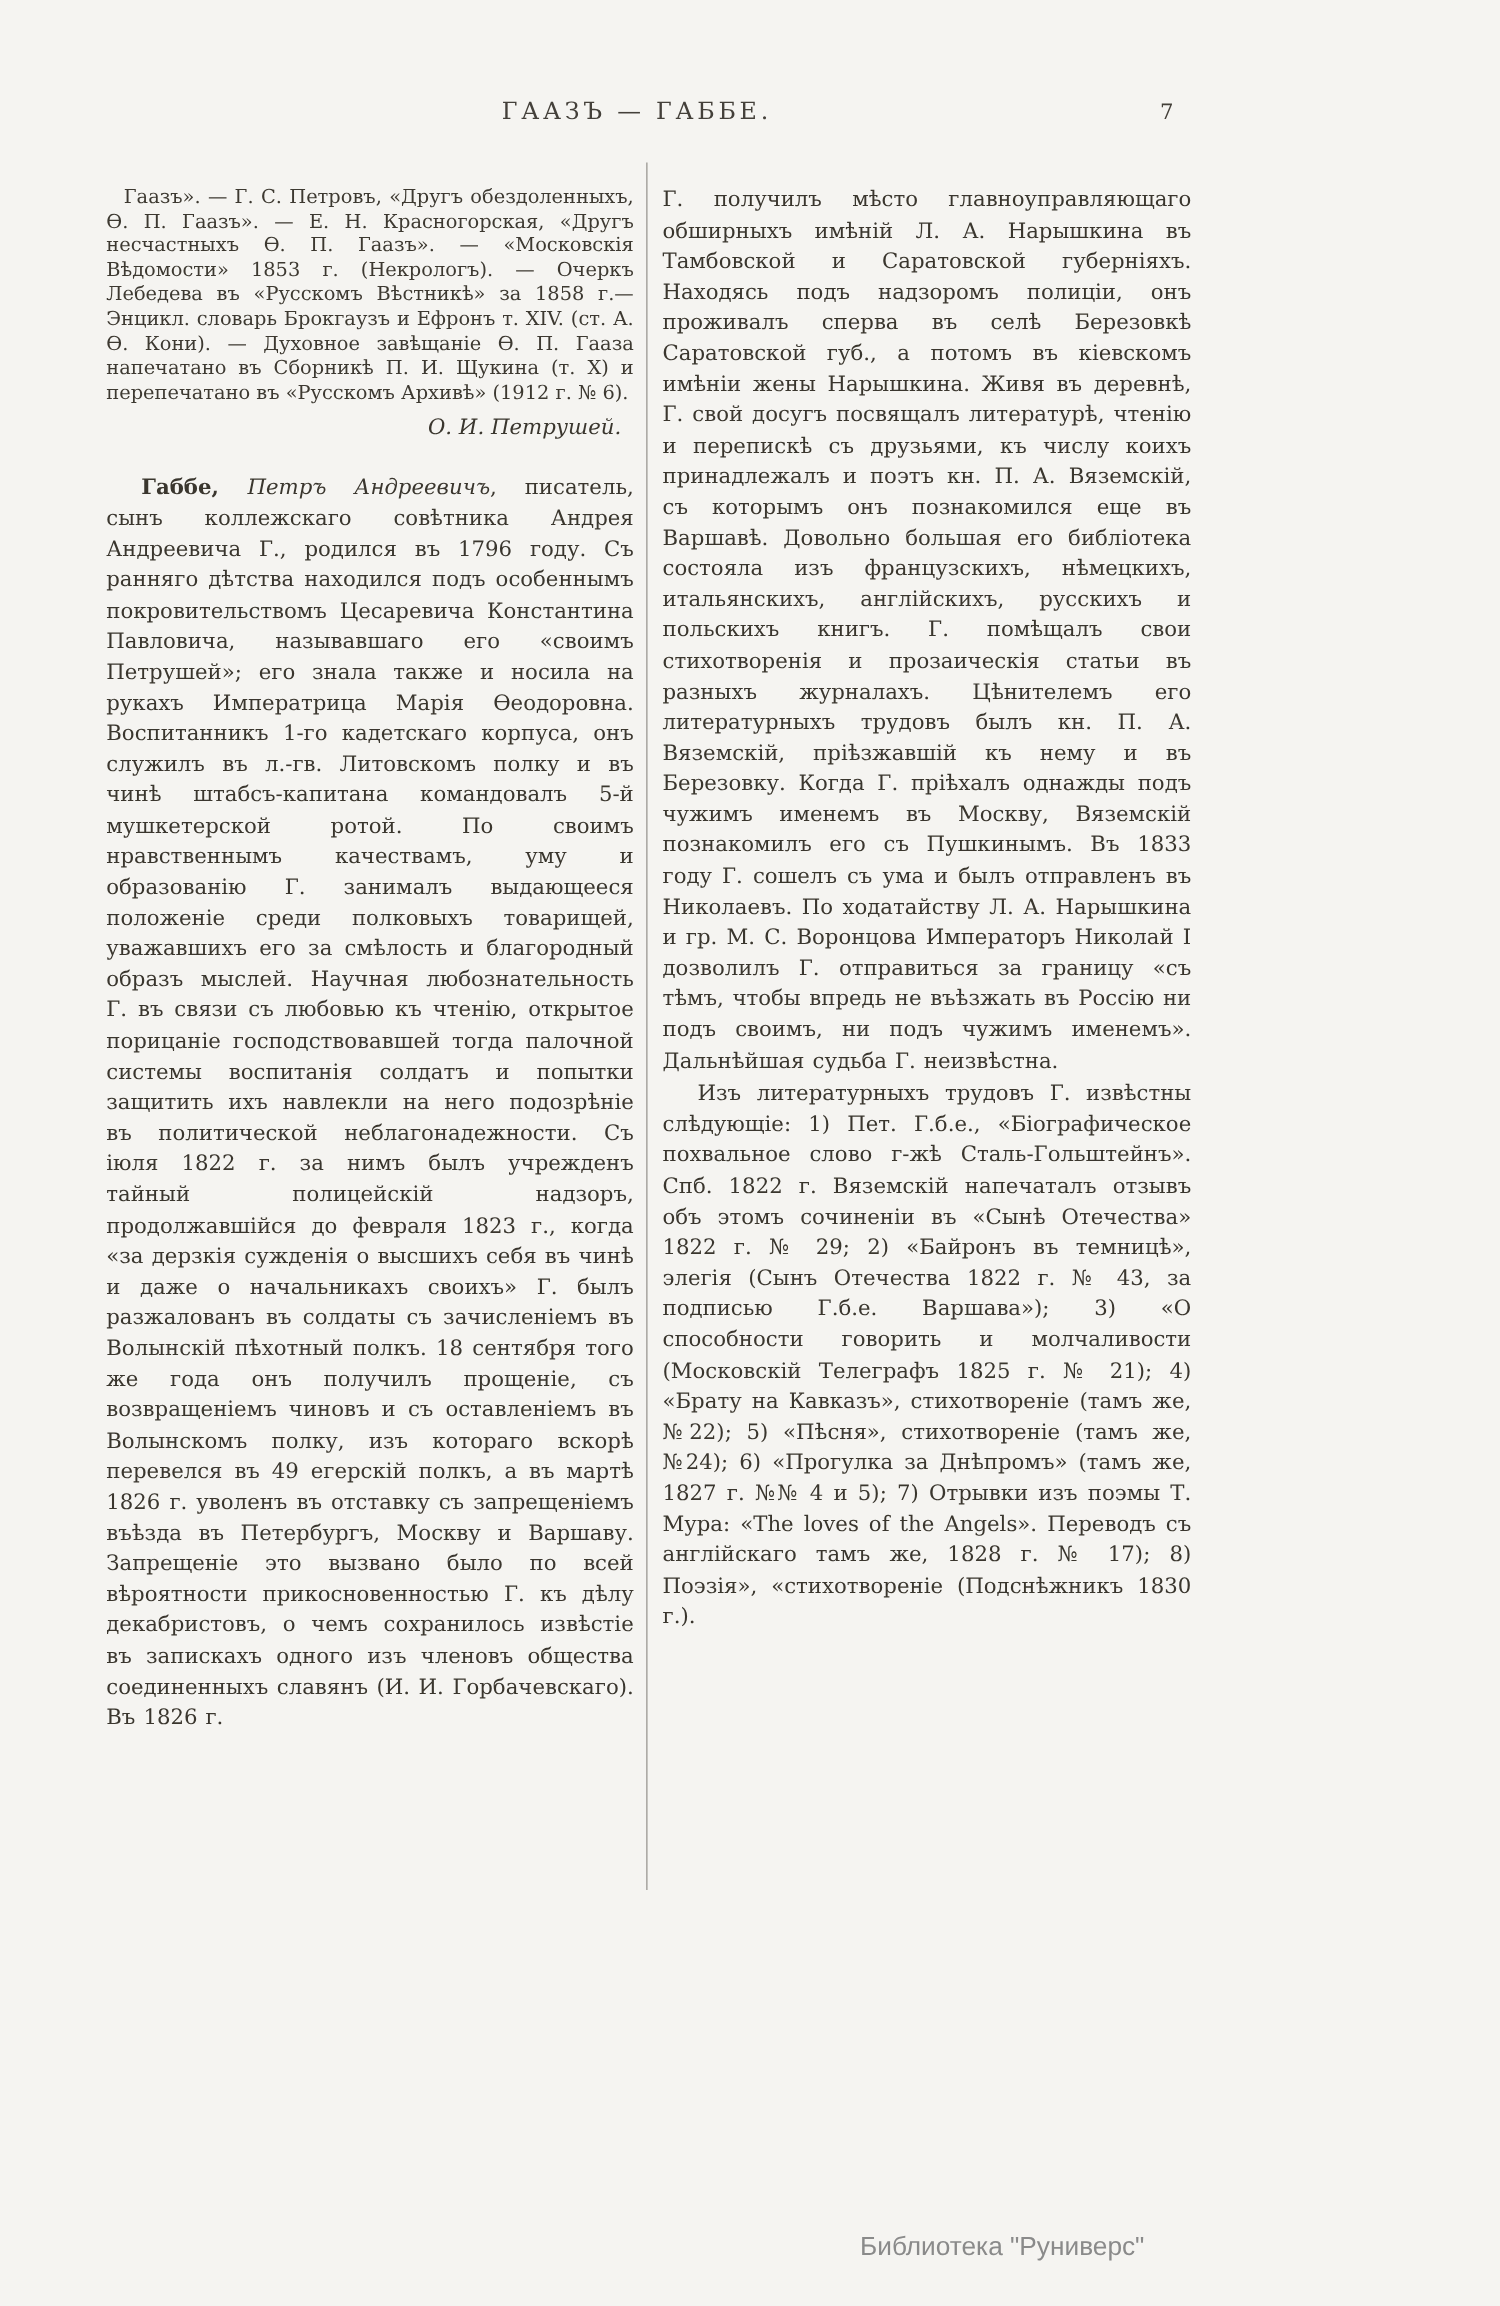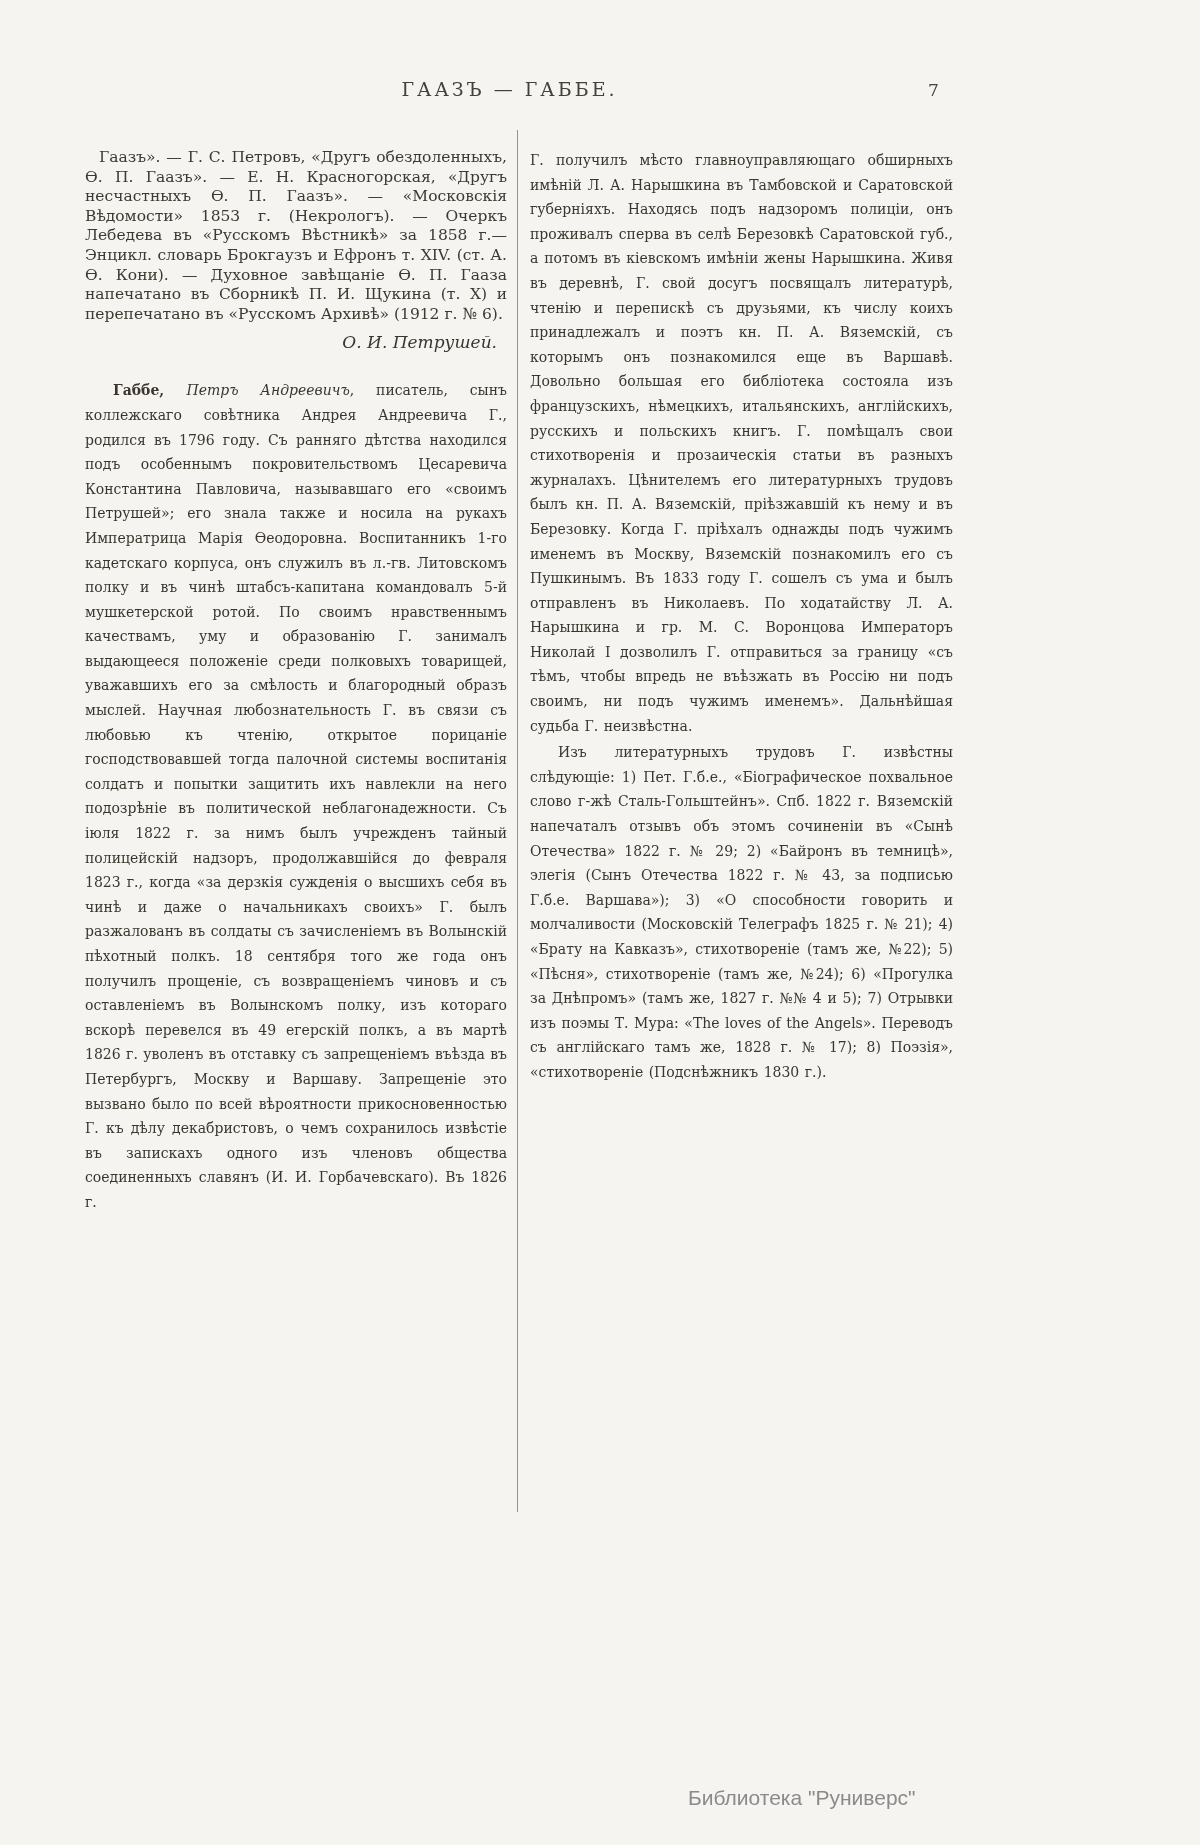--- a/index.html
+++ b/index.html
@@ -15,21 +15,21 @@
     text-align: center; font-size: 19px; letter-spacing: 3px; color: #44403a;
   }
   .page-num { position: absolute; top: 80px; left: 928px; font-size: 17px; color: #44403a; }
   .divider { position: absolute; left: 517px; top: 130px; width: 1px; height: 1382px; background: #96938e; }
   .col { position: absolute; top: 132px; width: 422px; text-align: justify; margin-top: 16px; }
   .col-left { left: 85px; }
   .col-right { left: 530px; width: 423px; }
   .small-text { font-size: 15.5px; line-height: 19.6px; color: #3d3931; }
   .biblio { text-indent: 14px; }
   .signature { font-style: italic; font-size: 17px; text-align: right; padding-right: 10px; margin-top: 8px; }
-  .body-text { font-size: 14px; line-height: 24.6px; word-spacing: 1px; }
+  .body-text { font-size: 17px; line-height: 24.6px; word-spacing: 1px; }
   .para-first { margin-top: 26px; text-indent: 28px; }
   .lead-bold { font-weight: bold; }
   .lead-italic { font-style: italic; }
   .para-indent { text-indent: 28px; margin-top: 2px; }
   .refs { margin-top: 34px; text-indent: 16px; }
   .watermark {
     position: absolute; top: 1786px; left: 688px;
     font-family: "Liberation Sans", sans-serif; font-size: 21px; color: #8a8a8a;
   }
 </style>

